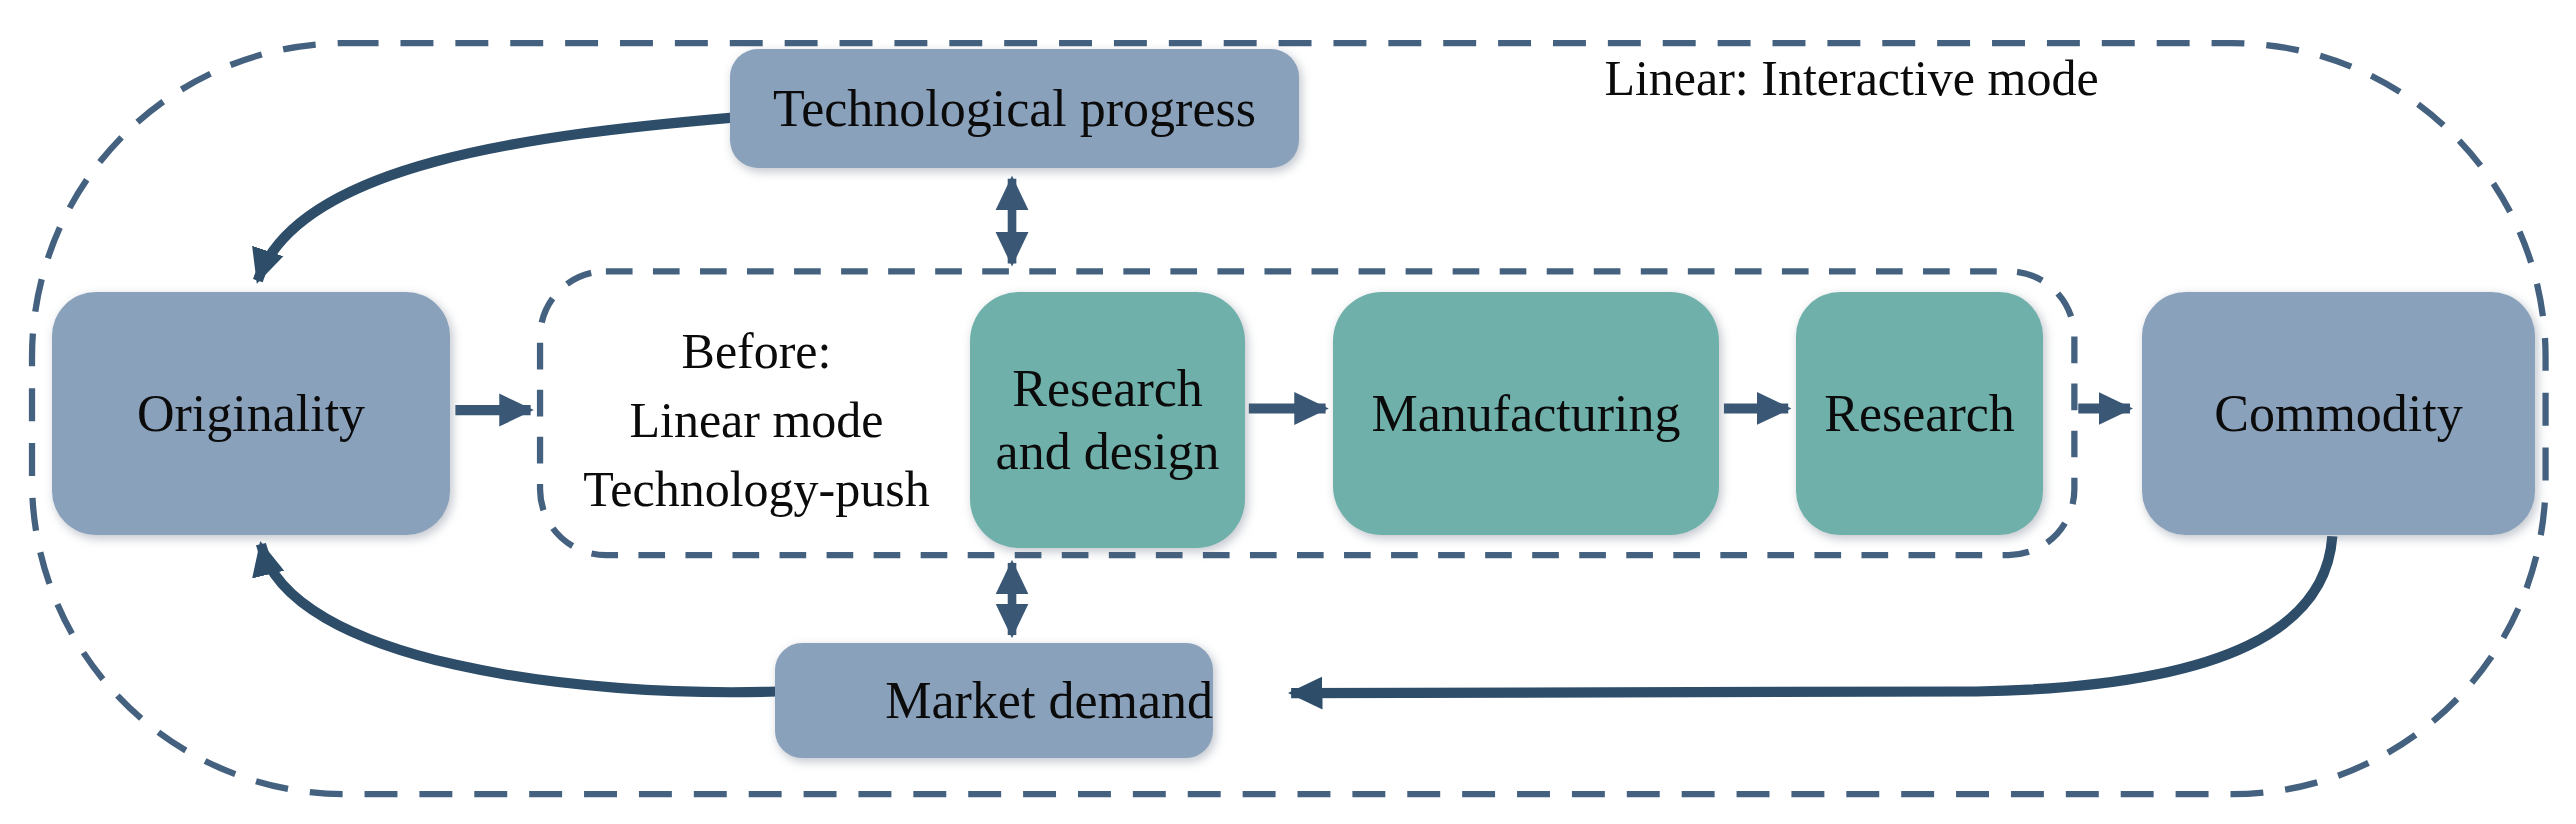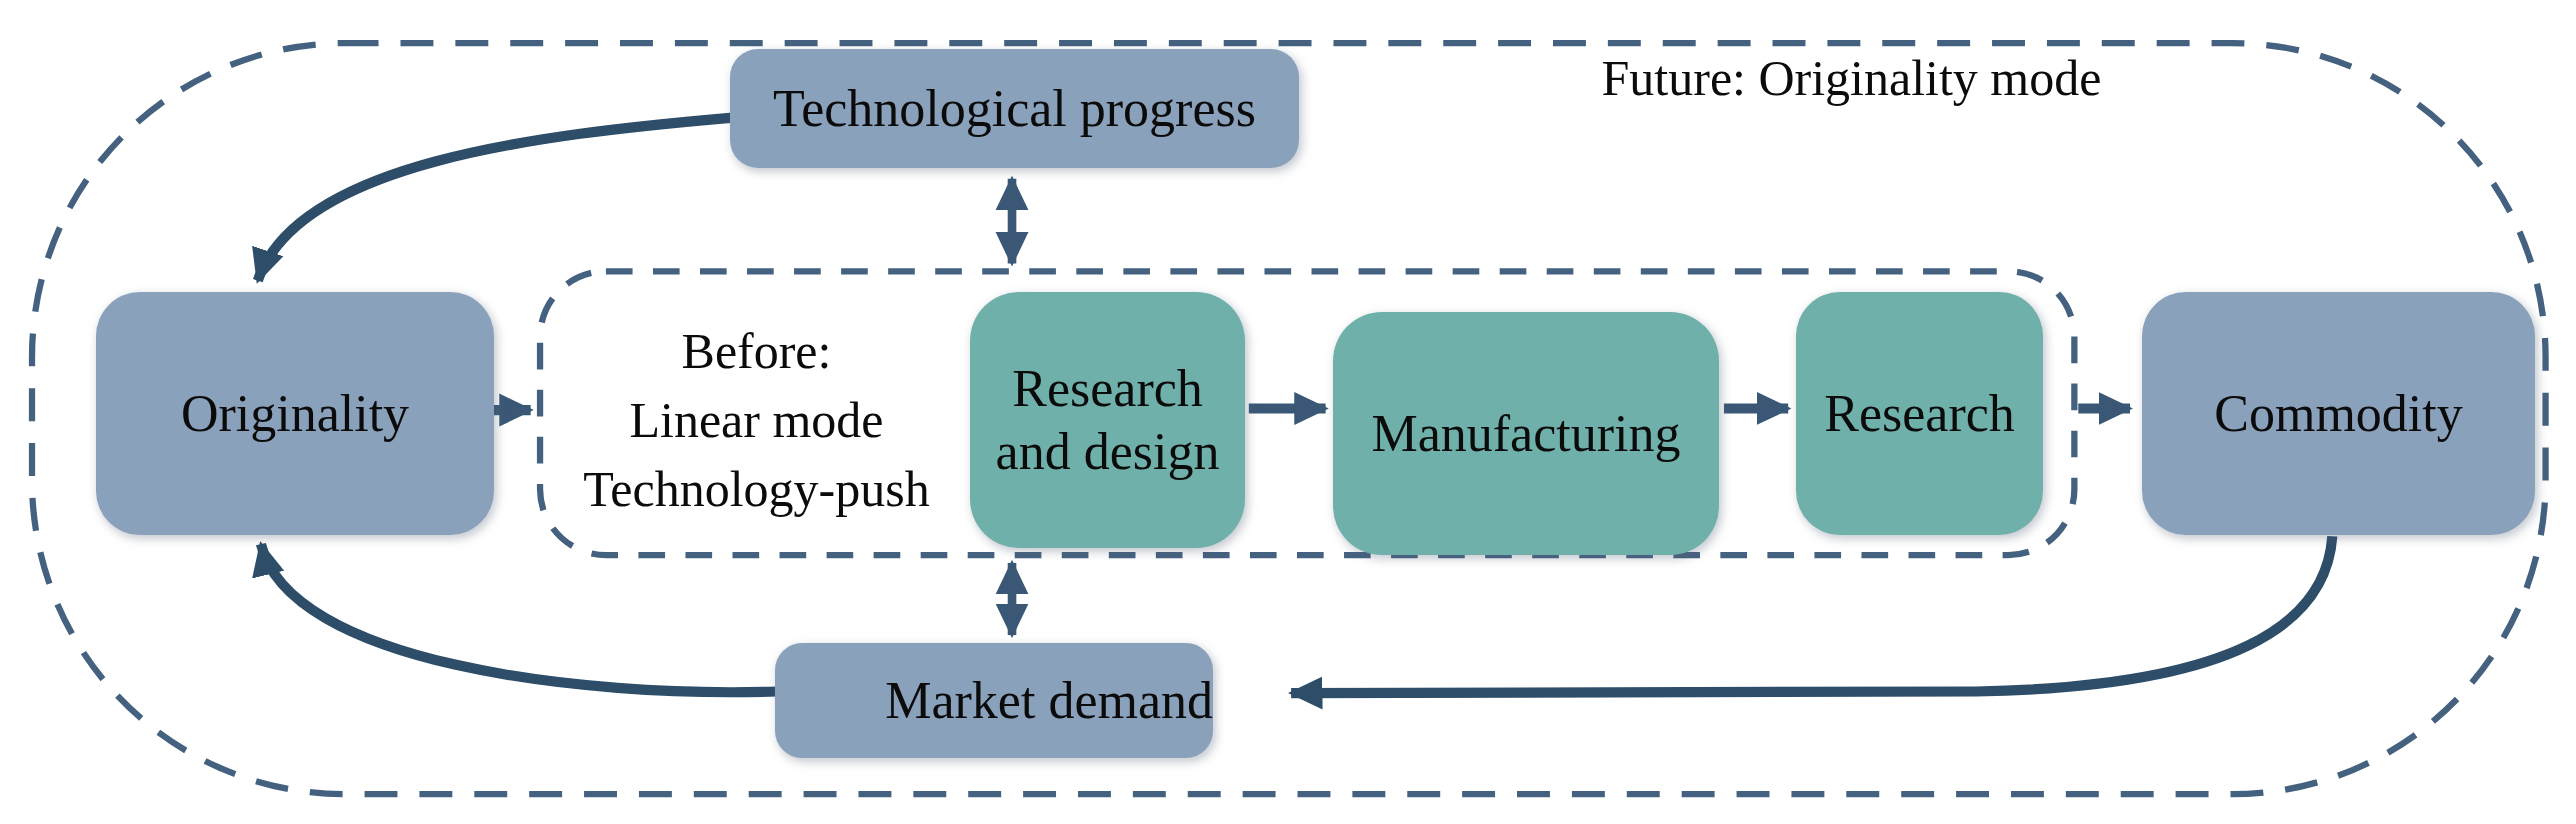--- a/index.html
+++ b/index.html
@@ -71,46 +71,46 @@
     <line class="conn straight" x1="2650" y1="521" x2="2716" y2="521" stroke-width="13" marker-end="url(#mh)"></line>
 
     <line class="conn straight" x1="1290" y1="228" x2="1290" y2="336" stroke-width="11" marker-start="url(#mh)" marker-end="url(#mh)"></line>
     <line class="conn straight" x1="1290" y1="718" x2="1290" y2="810" stroke-width="11" marker-start="url(#mh)" marker-end="url(#mh)"></line>
   </svg>
 
   <div class="node primary" style="left:730px;top:49px;width:569px;height:119px;border-radius:28px;">
     <span>Technological progress</span>
   </div>
 
-  <div class="node primary" style="left:52px;top:292px;width:398px;height:243px;border-radius:44px;margin-left:44px;">
+  <div class="node primary" style="left:52px;top:292px;width:398px;height:243px;border-radius:44px;">
     <span>Originality</span>
   </div>
 
   <div class="node process" style="left:970px;top:292px;width:275px;height:256px;border-radius:49px;">
     <span>Research and design</span>
   </div>
 
-  <div class="node process" style="left:1333px;top:292px;width:386px;height:243px;border-radius:49px;margin-top:20px;">
+  <div class="node process" style="left:1333px;top:292px;width:386px;height:243px;border-radius:49px;">
     <span>Manufacturing</span>
   </div>
 
   <div class="node process" style="left:1796px;top:292px;width:247px;height:243px;border-radius:44px;">
     <span>Research</span>
   </div>
 
   <div class="node primary" style="left:2142px;top:292px;width:393px;height:243px;border-radius:44px;text-align:right;">
     <span>Commodity</span>
   </div>
 
   <div class="node primary" style="left:775px;top:643px;width:438px;height:115px;border-radius:27px;justify-content:flex-end;">
     <span>Market demand</span>
   </div>
 
   <div class="caption" style="left:1412px;top:43px;width:879px;">
-    <span>Future: Originality mode</span>
+    <span>Linear: Interactive mode</span>
   </div>
 
   <div class="caption" style="left:540px;top:310px;width:433px;line-height:69px;margin-top:7px;">
     <span>Before:</span>
     <span>Linear mode</span>
     <span>Technology-push</span>
   </div>
 
 </div>
 

